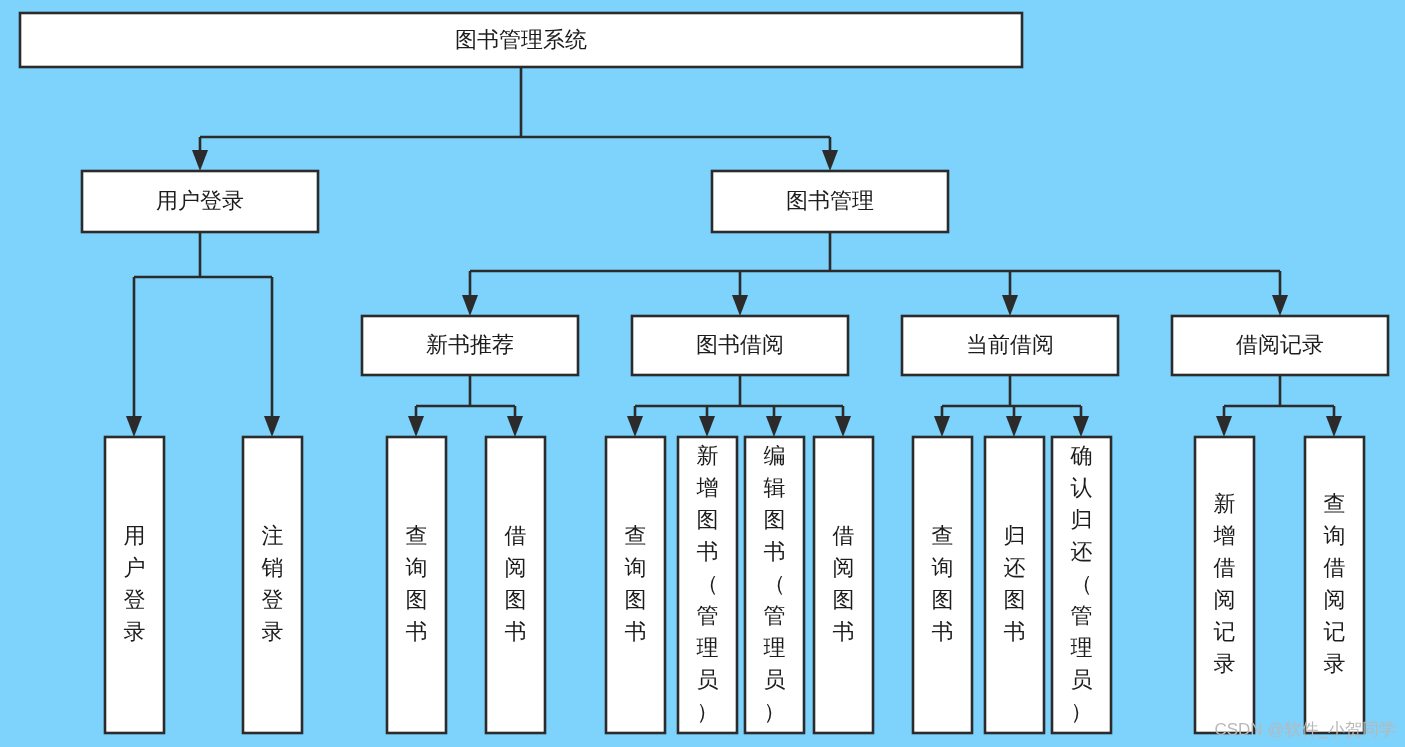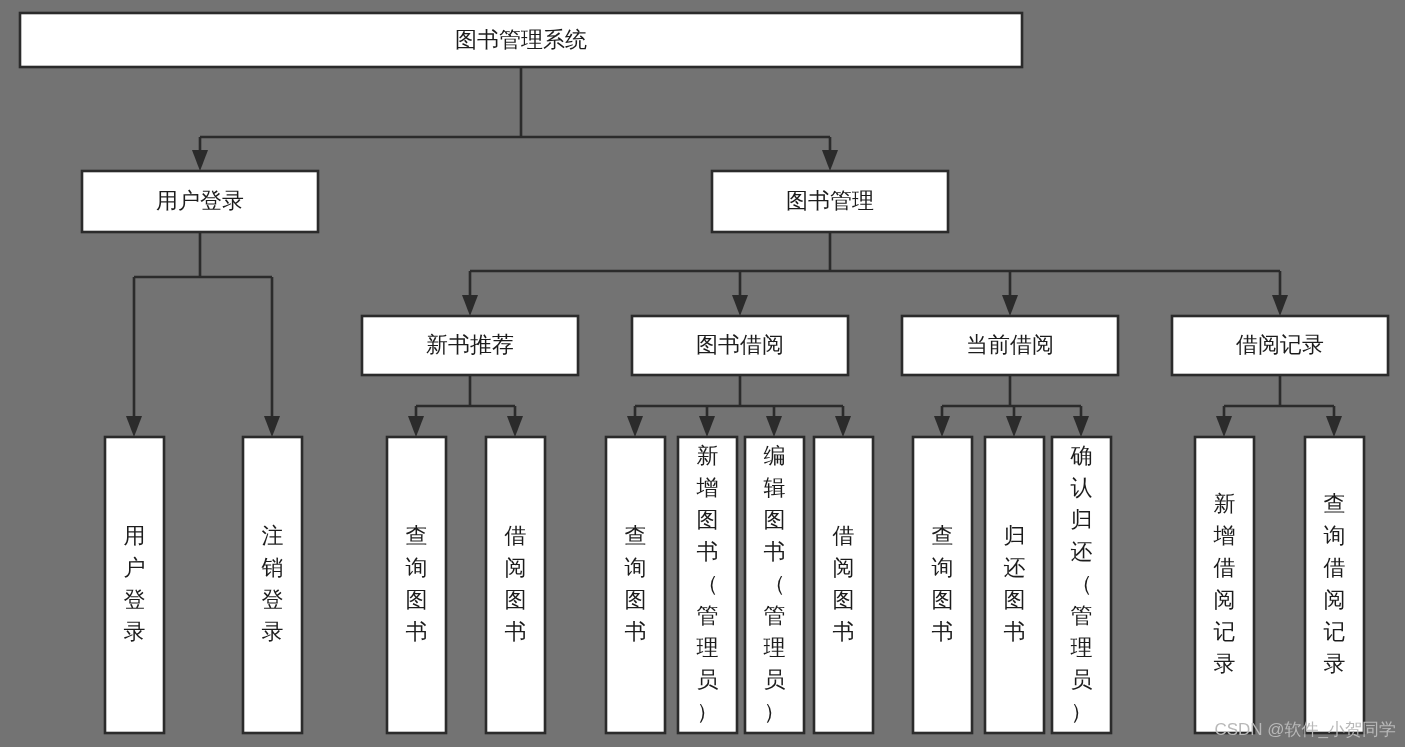--- a/index.html
+++ b/index.html
@@ -8,21 +8,21 @@
     padding: 0;
     background: #ffffff;
   }
   body {
     font-family: "Liberation Sans", "DejaVu Sans", sans-serif;
   }
   #diagram-root {
     position: relative;
     width: 1405px;
     height: 747px;
-    background: #737373;
+    background: #7dd3fc;
     overflow: hidden;
   }
   svg.diagram-canvas {
     position: absolute;
     top: 0;
     left: 0;
     width: 1405px;
     height: 747px;
     display: block;
   }

